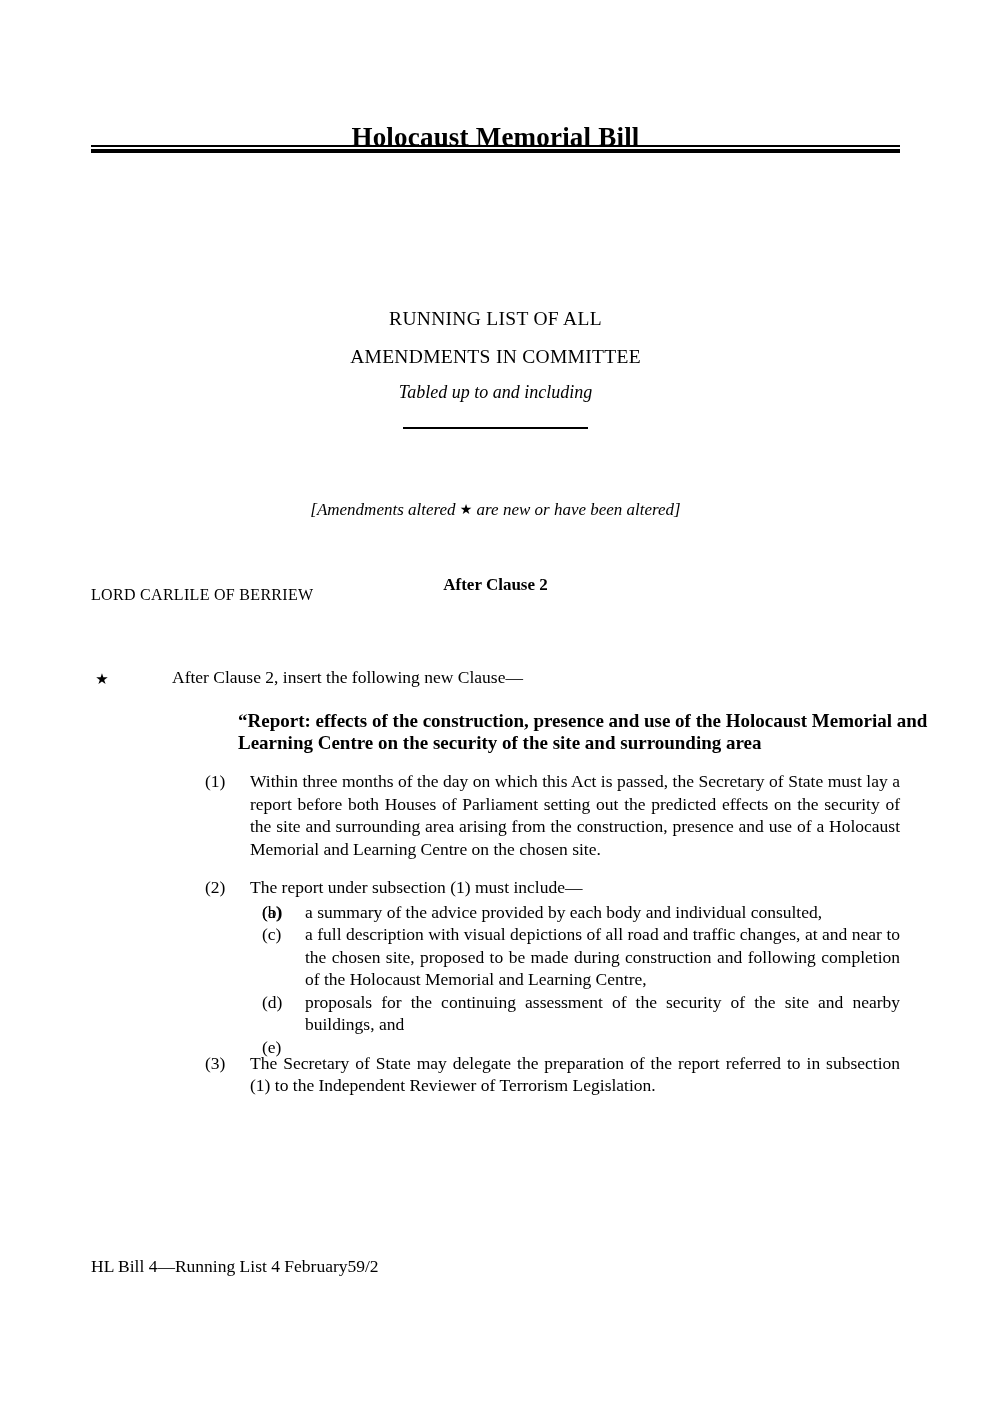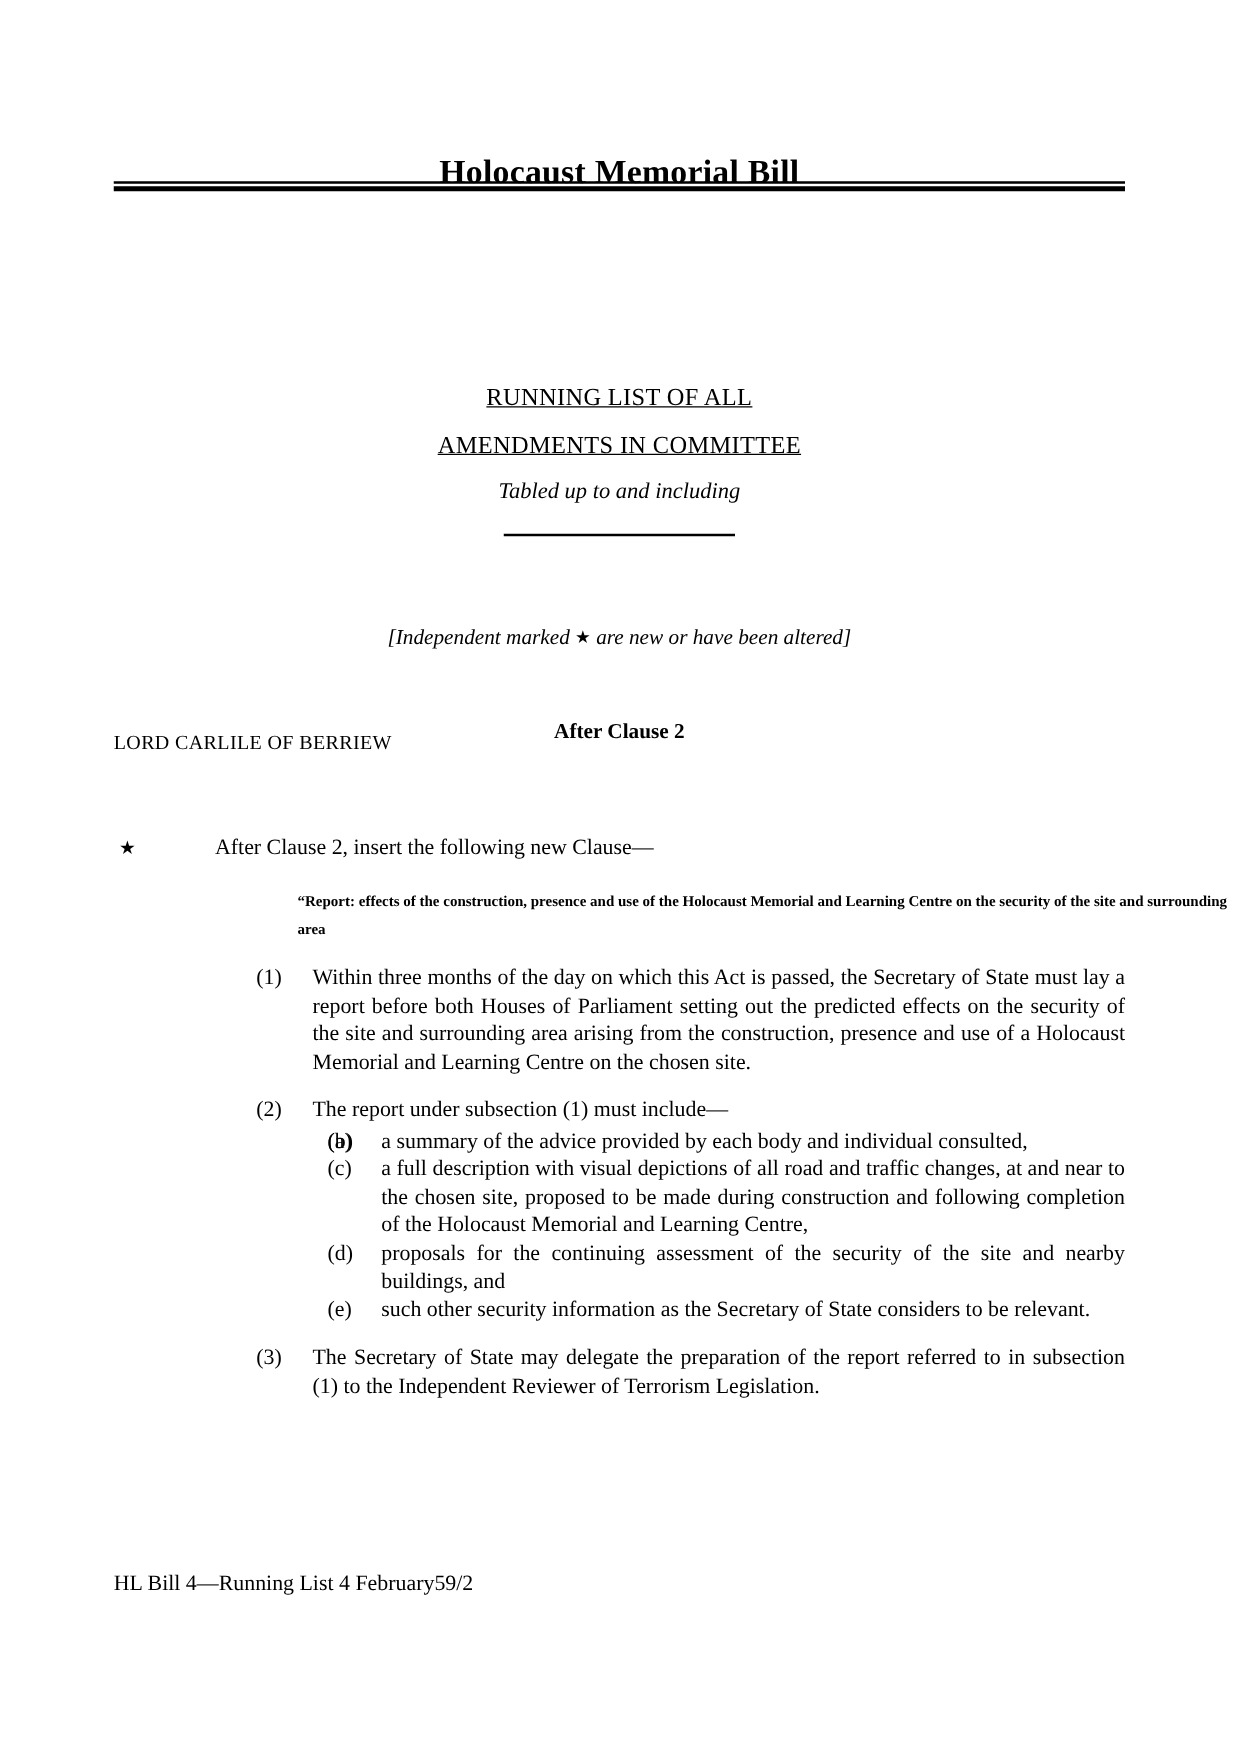--- a/index.html
+++ b/index.html
@@ -55,21 +55,20 @@
     position: absolute;
     left: 91px;
     top: 300px;
     width: 809px;
     text-align: center;
   }
   .head-line {
     font-size: 19.5px;
     line-height: 38px;
     letter-spacing: 0.3px;
-    text-decoration: underline;
   }
   .head-italic {
     font-size: 18px;
     font-style: italic;
     line-height: 33px;
   }
   .mid-rule-wrap {
     margin-top: 18px;
     display: flex;
     justify-content: center;
@@ -139,21 +138,21 @@
     left: 172px;
     top: 0;
     width: 710px;
     font-size: 17.5px;
     line-height: 22px;
   }
 
   .clause-title {
     margin: 14px 0 0 0;
     padding-left: 238px;
-    font-size: 12px;
+    font-size: 19px;
     font-weight: bold;
     line-height: 22px;
     text-align: left;
   }
 
   .subsec {
     position: relative;
     margin-top: 16px;
     padding-left: 250px;
     padding-right: 91px;
@@ -222,21 +221,21 @@
 
   <div class="head-block">
     <div class="head-line">RUNNING LIST OF ALL</div>
     <div class="head-line">AMENDMENTS IN COMMITTEE</div>
     <div class="head-italic">Tabled up to and including</div>
     <div class="mid-rule-wrap">
       <div class="mid-rule"></div>
     </div>
   </div>
 
-  <div class="marked-note"><span>[Independent marked </span><span class="star-inline">★</span><span> are new or have been altered]</span></div>
+  <div class="marked-note"><span>[Amendments altered </span><span class="star-inline">★</span><span> are new or have been altered]</span></div>
 
   <div class="clause-heading">After Clause 2</div>
   <div class="member-name">LORD CARLILE OF BERRIEW</div>
 
   <div class="body-area">
 
     <div class="instr-row">
       <div class="star-marker">★</div>
       <div class="instr-text">After Clause 2, insert the following new Clause—</div>
     </div>
@@ -264,21 +263,20 @@
       <div class="para">
         <span class="letter">(c)</span>
         <span>a full description with visual depictions of all road and traffic changes, at and near to the chosen site, proposed to be made during construction and following completion of the Holocaust Memorial and Learning Centre,</span>
       </div>
       <div class="para">
         <span class="letter">(d)</span>
         <span>proposals for the continuing assessment of the security of the site and nearby buildings, and</span>
       </div>
       <div class="para">
         <span class="letter">(e)</span>
-        <span>such other security information as the Secretary of State considers to be relevant.</span>
       </div>
     </div>
 
     <div class="subsec">
       <span class="num">(3)</span>
       <span>The Secretary of State may delegate the preparation of the report referred to in subsection (1) to the Independent Reviewer of Terrorism Legislation.</span>
     </div>
 
   </div>
 

